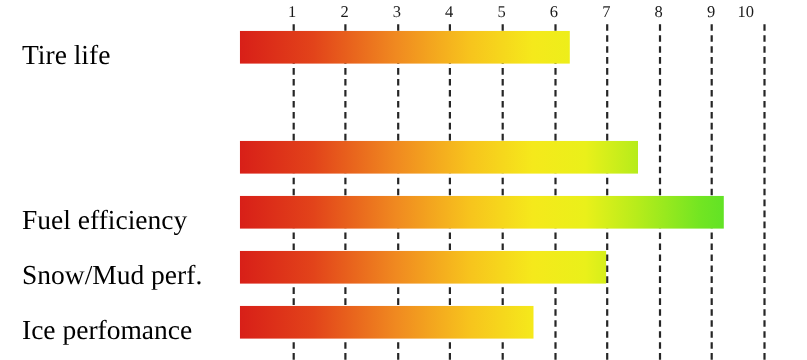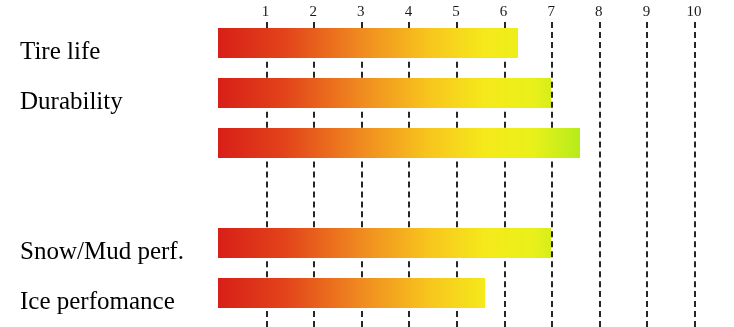--- a/index.html
+++ b/index.html
@@ -113,21 +113,21 @@
   <div id="tick-label-layer">
       <span class="tick-label" style="left: 265.6px;">1</span>
       <span class="tick-label" style="left: 313.2px;">2</span>
       <span class="tick-label" style="left: 360.8px;">3</span>
       <span class="tick-label" style="left: 408.4px;">4</span>
       <span class="tick-label" style="left: 456px;">5</span>
       <span class="tick-label" style="left: 503.6px;">6</span>
       <span class="tick-label" style="left: 551.2px;">7</span>
       <span class="tick-label" style="left: 598.8px;">8</span>
       <span class="tick-label" style="left: 646.4px;">9</span>
-      <span class="tick-label" style="left: 694px;">10</span>
+      <span class="tick-label" style="left: 678px;">10</span>
     </div>
 
   <div id="gridline-layer">
       <div class="gridline" style="left: 265.6px; border-left-color: rgb(38, 38, 38);"></div>
       <div class="gridline" style="left: 313.2px; border-left-color: rgb(38, 38, 38);"></div>
       <div class="gridline" style="left: 360.8px; border-left-color: rgb(38, 38, 38);"></div>
       <div class="gridline" style="left: 408.4px; border-left-color: rgb(38, 38, 38);"></div>
       <div class="gridline" style="left: 456px; border-left-color: rgb(38, 38, 38);"></div>
       <div class="gridline" style="left: 503.6px; border-left-color: rgb(38, 38, 38);"></div>
       <div class="gridline" style="left: 551.2px; border-left-color: rgb(38, 38, 38);"></div>
@@ -136,28 +136,28 @@
       <div class="gridline" style="left: 694px; border-left-color: rgb(38, 38, 38);"></div>
     </div>
 
   <div id="rows-layer">
       <div class="chart-row" style="top: 28px;">
         <div class="row-label">Tire life</div>
         <div class="bar-track" style="left: 218px; width: 299.88px; height: 30px;">
           <div class="bar-fill" style="width: 476px;"></div>
         </div>
       </div>
-      <div class="chart-row" style="top: 78px;">
-        <div class="row-label">Durability</div>
-        <div class="bar-track" style="left: 218px; width: 333.2px; height: 30px;">
+      <div class="chart-row" style="top: 128px;">
+        <div class="bar-track" style="left: 218px; width: 361.76px; height: 30px;">
           <div class="bar-fill" style="width: 476px;"></div>
         </div>
       </div>
-      <div class="chart-row" style="top: 128px;">
-        <div class="bar-track" style="left: 218px; width: 361.76px; height: 30px;">
+      <div class="chart-row" style="top: 178px;">
+        <div class="row-label">Fuel efficiency</div>
+        <div class="bar-track" style="left: 218px; width: 440.3px; height: 30px;">
           <div class="bar-fill" style="width: 476px;"></div>
         </div>
       </div>
       <div class="chart-row" style="top: 278px;">
         <div class="row-label">Ice perfomance</div>
         <div class="bar-track" style="left: 218px; width: 266.56px; height: 30px;">
           <div class="bar-fill" style="width: 476px;"></div>
         </div>
       </div>
       <div class="chart-row" style="top: 228px;">

